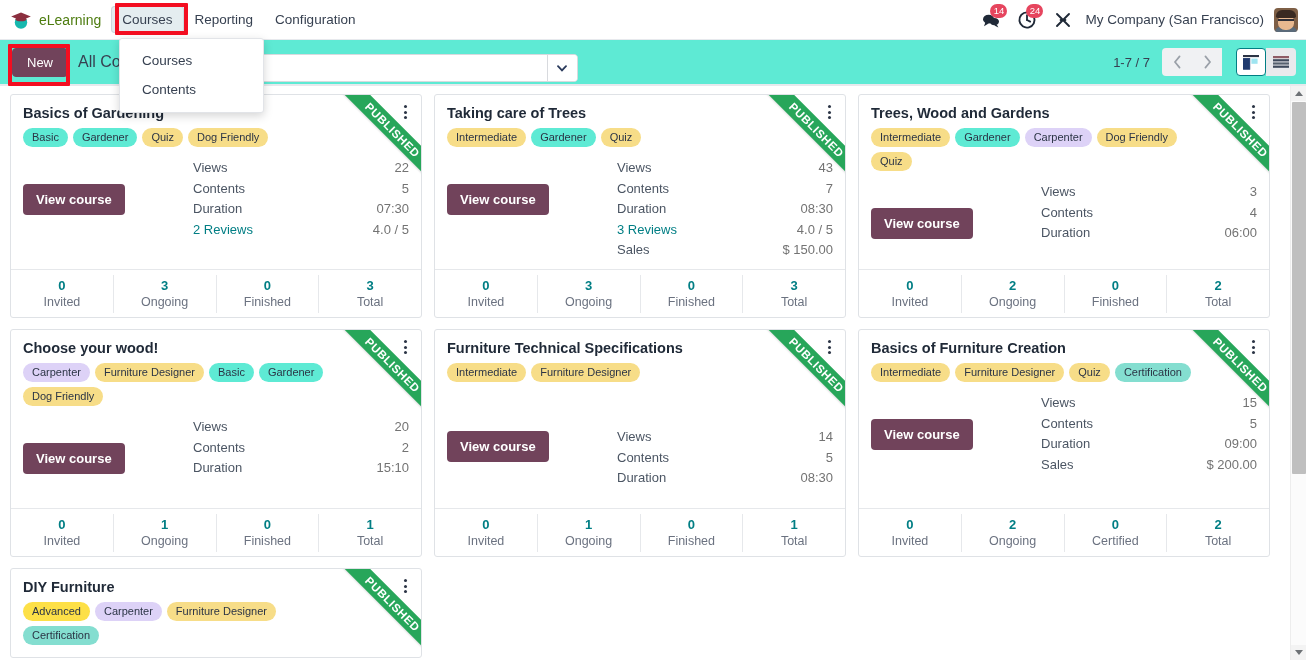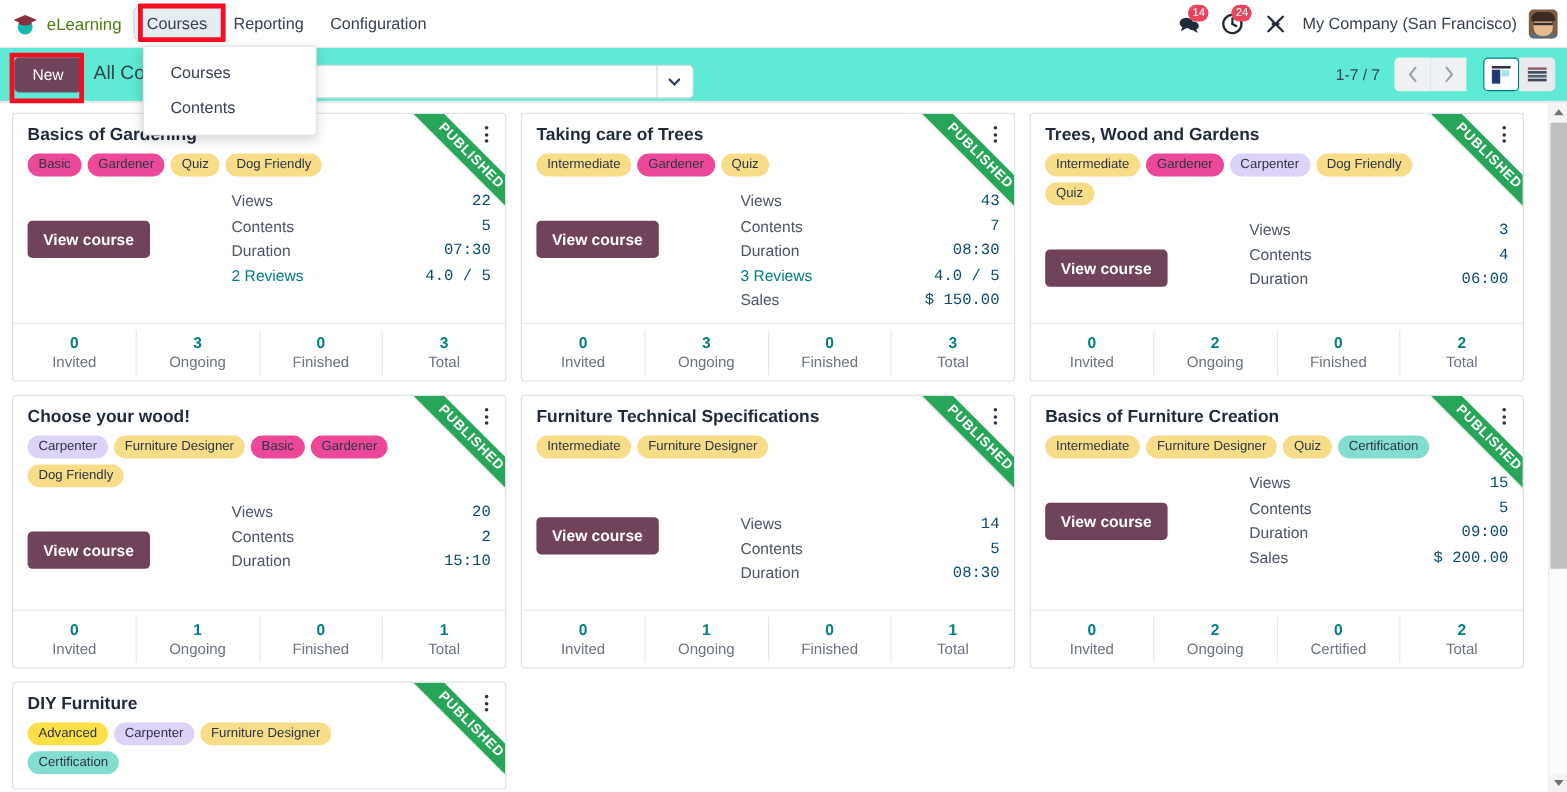--- a/index.html
+++ b/index.html
@@ -212,21 +212,21 @@
   .card-title {
     font-size: 14.5px; font-weight: 700; color: #1f2937;
     margin: 0 0 6px 0; line-height: 18px;
   }
   .tags { display: flex; flex-wrap: wrap; gap: 5px; max-width: 320px; }
   .tag {
     font-size: 11px; line-height: 15px;
     padding: 2px 9px; border-radius: 10px;
     white-space: nowrap; color: #2b3445;
   }
-  .tag-green  { background: #ec4899; }
+  .tag-green  { background: #5eead4; }
   .tag-yellow { background: #f7dd88; }
   .tag-purple { background: #ddd2f7; }
   .tag-teal   { background: #84ded0; }
   .tag-red    { background: #fde047; }
 
   .card-body { flex: 1 1 auto; display: flex; padding: 9px 12px 0 12px; position: relative; z-index: 2; }
   .card-left { width: 170px; flex: 0 0 170px; }
   .btn-view {
     background: #71435b; color: #fff;
     border: none; border-radius: 4px;
@@ -239,21 +239,21 @@
     flex: 1 1 auto;
     display: grid;
     grid-template-columns: auto auto;
     align-content: start;
     row-gap: 1px;
     font-size: 13px;
     padding-top: 2px;
   }
   .st-label { color: #4b5563; text-align: left; line-height: 19.5px; }
   .st-label.link { color: #017e84; cursor: pointer; }
-  .st-value { color: #0c4a6e; text-align: right; line-height: 19.5px; font-family: Liberation Mono, monospace; }
+  .st-value { color: #737373; text-align: right; line-height: 19.5px; }
 
   .card-footer {
     display: flex;
     border-top: 1px solid #e6e8eb;
     height: 48px;
     align-items: center;
   }
   .fcell {
     flex: 1 1 0;
     text-align: center;

